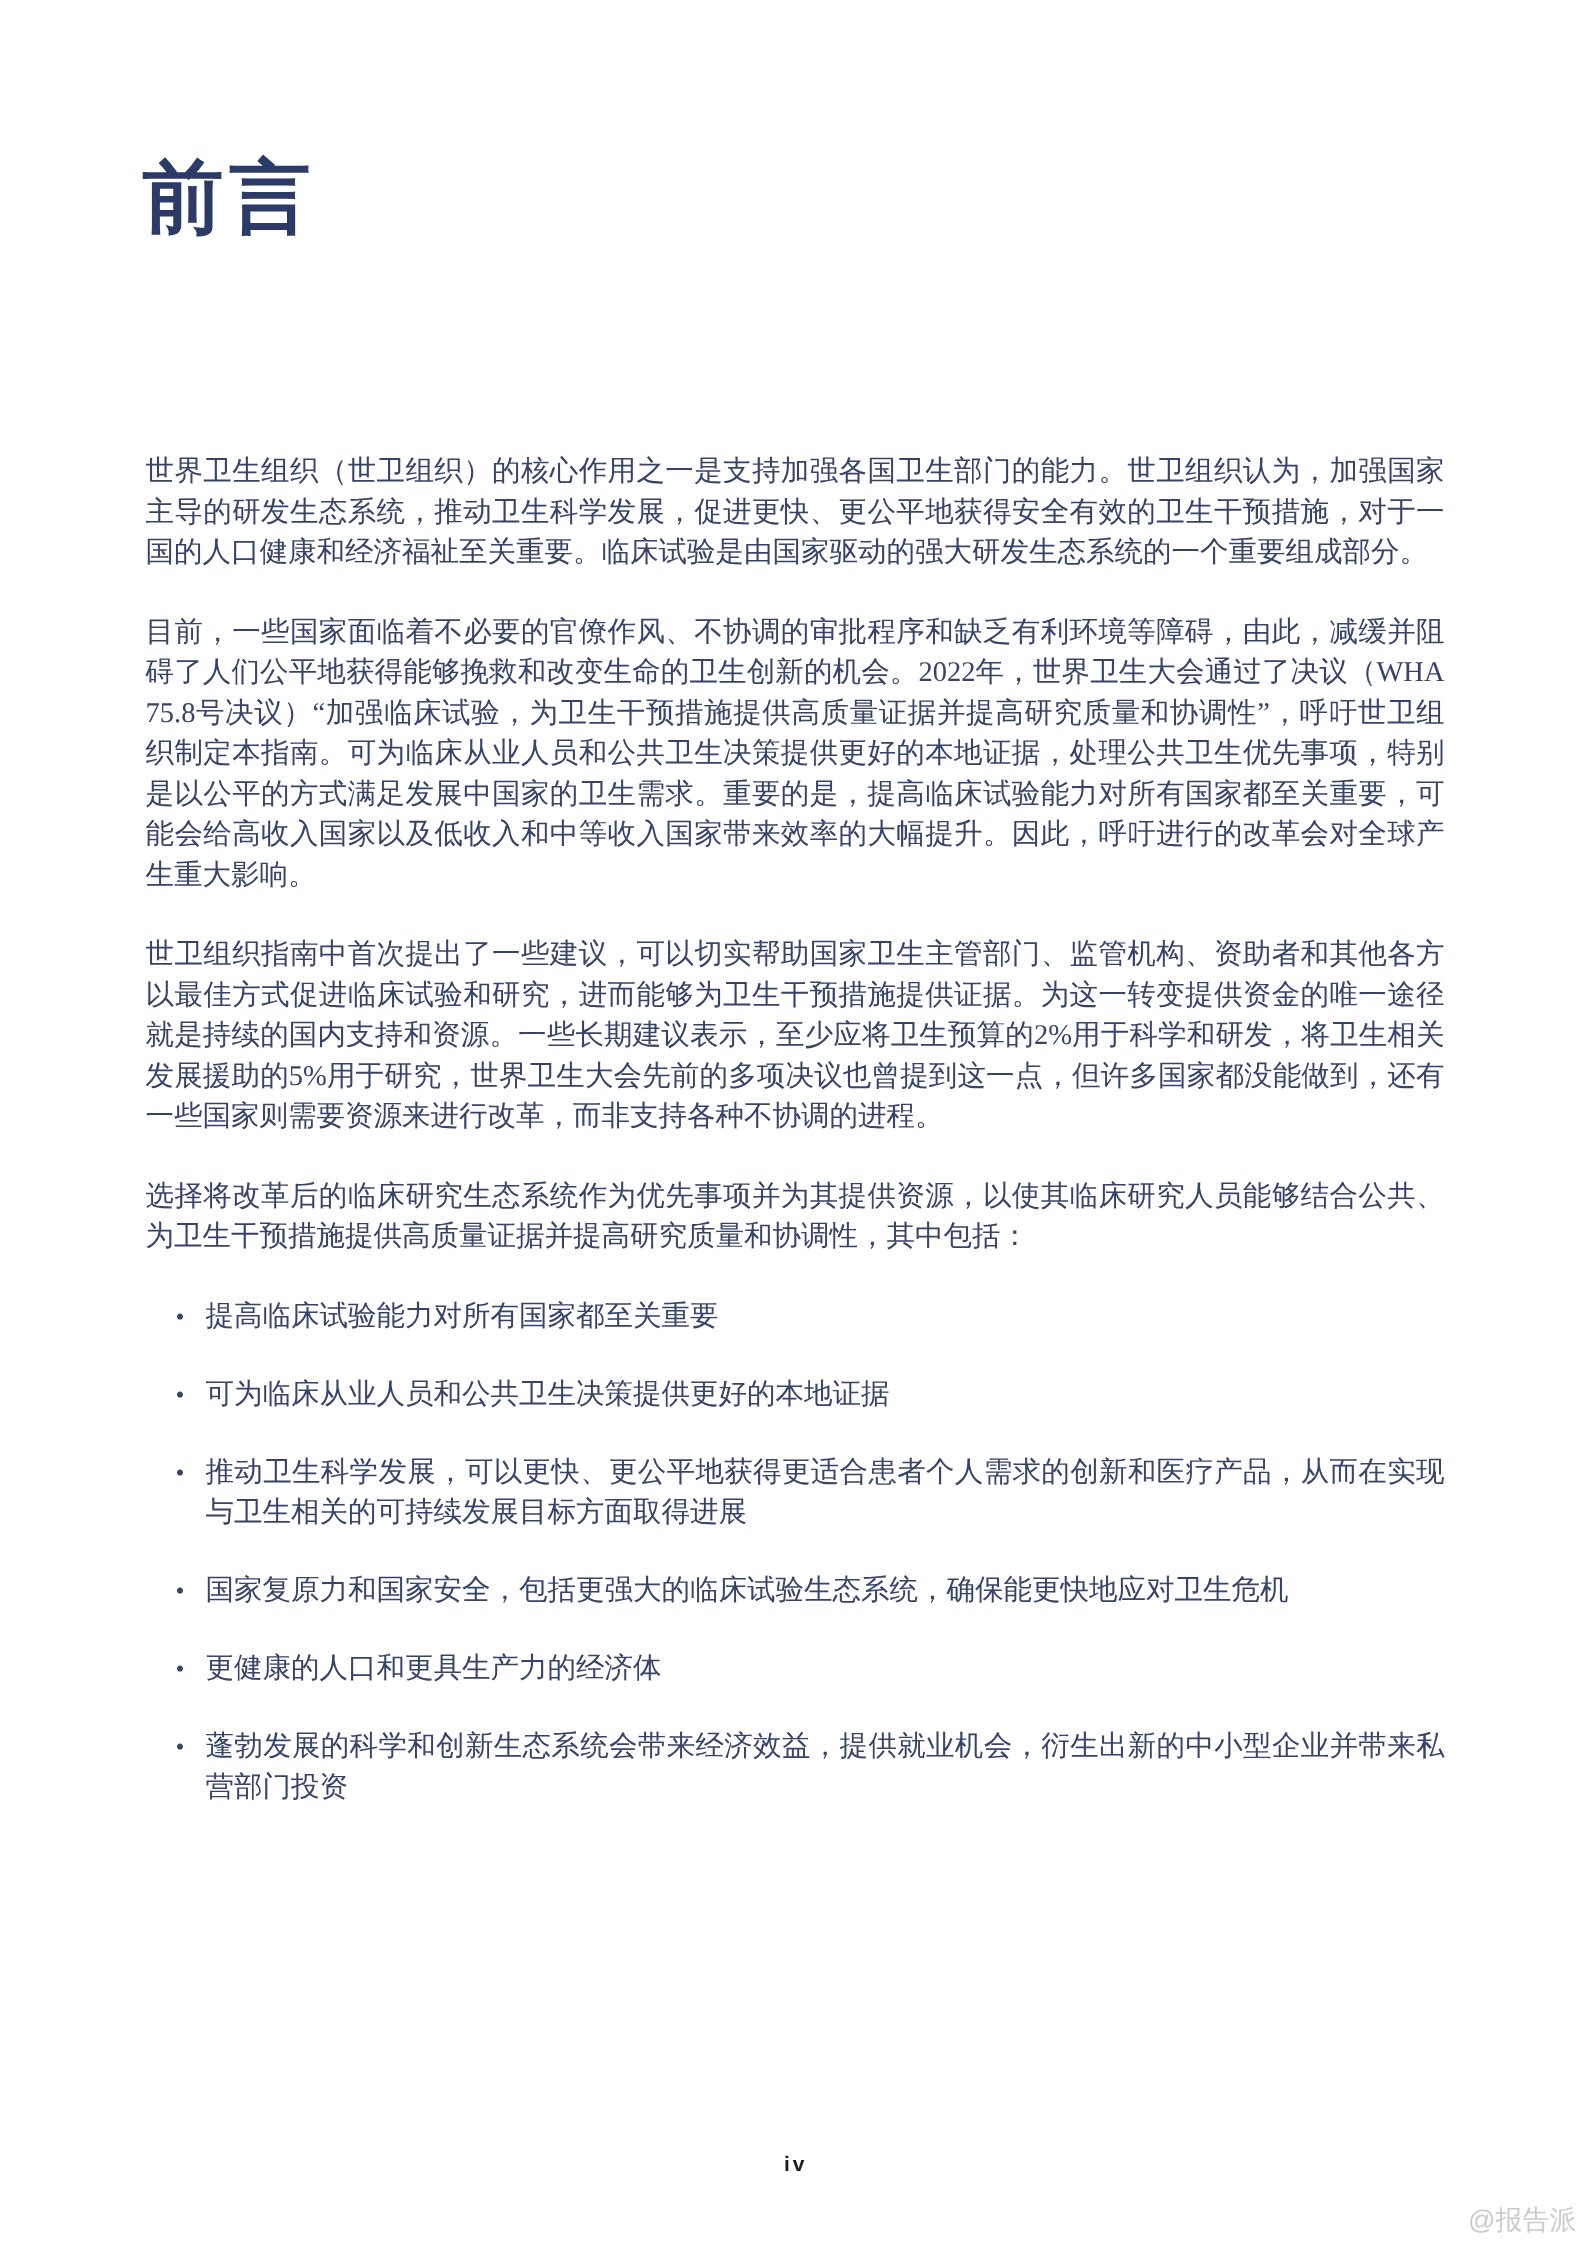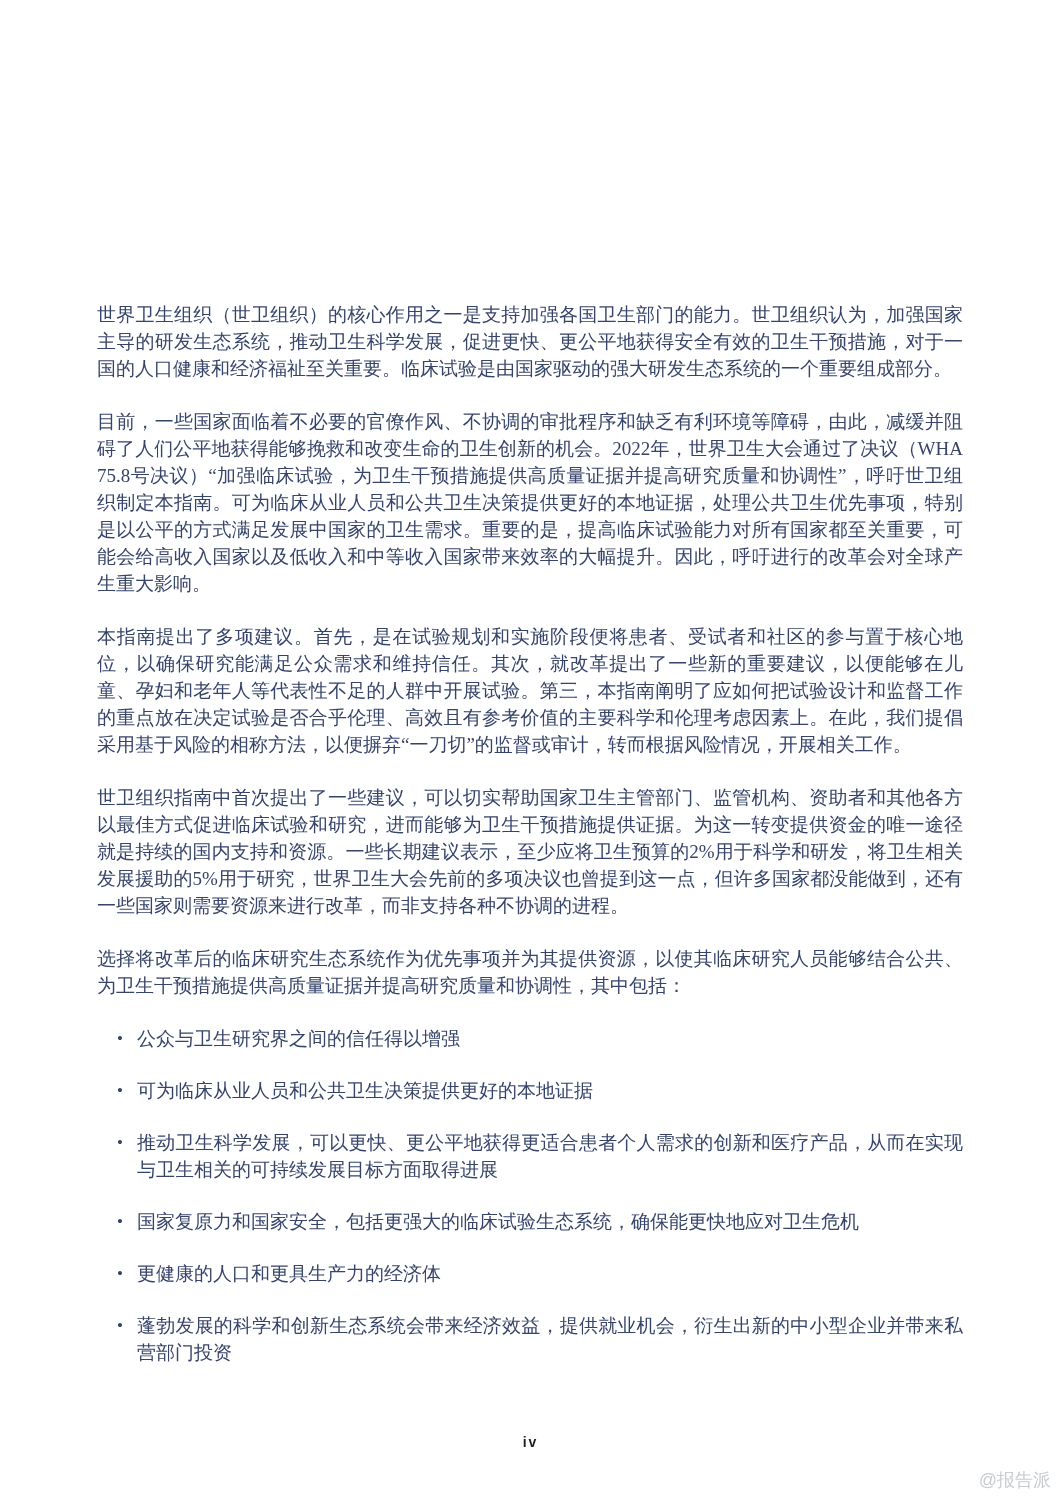--- a/index.html
+++ b/index.html
@@ -80,32 +80,32 @@
     font-family: "Liberation Sans", "DejaVu Sans", sans-serif;
     font-size: 18px;
     color: #c9cccf;
   }
 </style>
 </head>
 <body>
 
 <div class="page">
 
+  <h1 class="page-title">前言</h1>
 
   <div class="content">
     <p>世界卫生组织（世卫组织）的核心作用之一是支持加强各国卫生部门的能力。世卫组织认为，加强国家主导的研发生态系统，推动卫生科学发展，促进更快、更公平地获得安全有效的卫生干预措施，对于一国的人口健康和经济福祉至关重要。临床试验是由国家驱动的强大研发生态系统的一个重要组成部分。</p>
     <p>目前，一些国家面临着不必要的官僚作风、不协调的审批程序和缺乏有利环境等障碍，由此，减缓并阻碍了人们公平地获得能够挽救和改变生命的卫生创新的机会。2022年，世界卫生大会通过了决议（WHA 75.8号决议）“加强临床试验，为卫生干预措施提供高质量证据并提高研究质量和协调性”，呼吁世卫组织制定本指南。可为临床从业人员和公共卫生决策提供更好的本地证据，处理公共卫生优先事项，特别是以公平的方式满足发展中国家的卫生需求。重要的是，提高临床试验能力对所有国家都至关重要，可能会给高收入国家以及低收入和中等收入国家带来效率的大幅提升。因此，呼吁进行的改革会对全球产生重大影响。</p>
-    <p>本指南提出了多项建议。首先，是在试验规划和实施阶段便将患者、受试者和社区的参与置于核心地位，以确保研究能满足公众需求和维持信任。其次，就改革提出了一些新的重要建议，以便能够在儿童、孕妇和老年人等代表性不足的人群中开展试验。第三，本指南阐明了应如何把试验设计和监督工作的重点放在决定试验是否合乎伦理、高效且有参考价值的主要科学和伦理考虑因素上。在此，我们提倡采用基于风险的相称方法，以便摒弃“一刀切”的监督或审计，转而根据风险情况，开展相关工作。</p>
     <p>世卫组织指南中首次提出了一些建议，可以切实帮助国家卫生主管部门、监管机构、资助者和其他各方以最佳方式促进临床试验和研究，进而能够为卫生干预措施提供证据。为这一转变提供资金的唯一途径就是持续的国内支持和资源。一些长期建议表示，至少应将卫生预算的2%用于科学和研发，将卫生相关发展援助的5%用于研究，世界卫生大会先前的多项决议也曾提到这一点，但许多国家都没能做到，还有一些国家则需要资源来进行改革，而非支持各种不协调的进程。</p>
     <p>选择将改革后的临床研究生态系统作为优先事项并为其提供资源，以使其临床研究人员能够结合公共、为卫生干预措施提供高质量证据并提高研究质量和协调性，其中包括：</p>
 
     <ul class="benefits">
       <li>
         <span class="bullet-dot">•</span>
-        <span>公众与卫生研究界之间的信任得以增强</span>
+        <span>提高临床试验能力对所有国家都至关重要</span>
       </li>
       <li>
         <span class="bullet-dot">•</span>
         <span>可为临床从业人员和公共卫生决策提供更好的本地证据</span>
       </li>
       <li>
         <span class="bullet-dot">•</span>
         <span>推动卫生科学发展，可以更快、更公平地获得更适合患者个人需求的创新和医疗产品，从而在实现与卫生相关的可持续发展目标方面取得进展</span>
       </li>
       <li>

